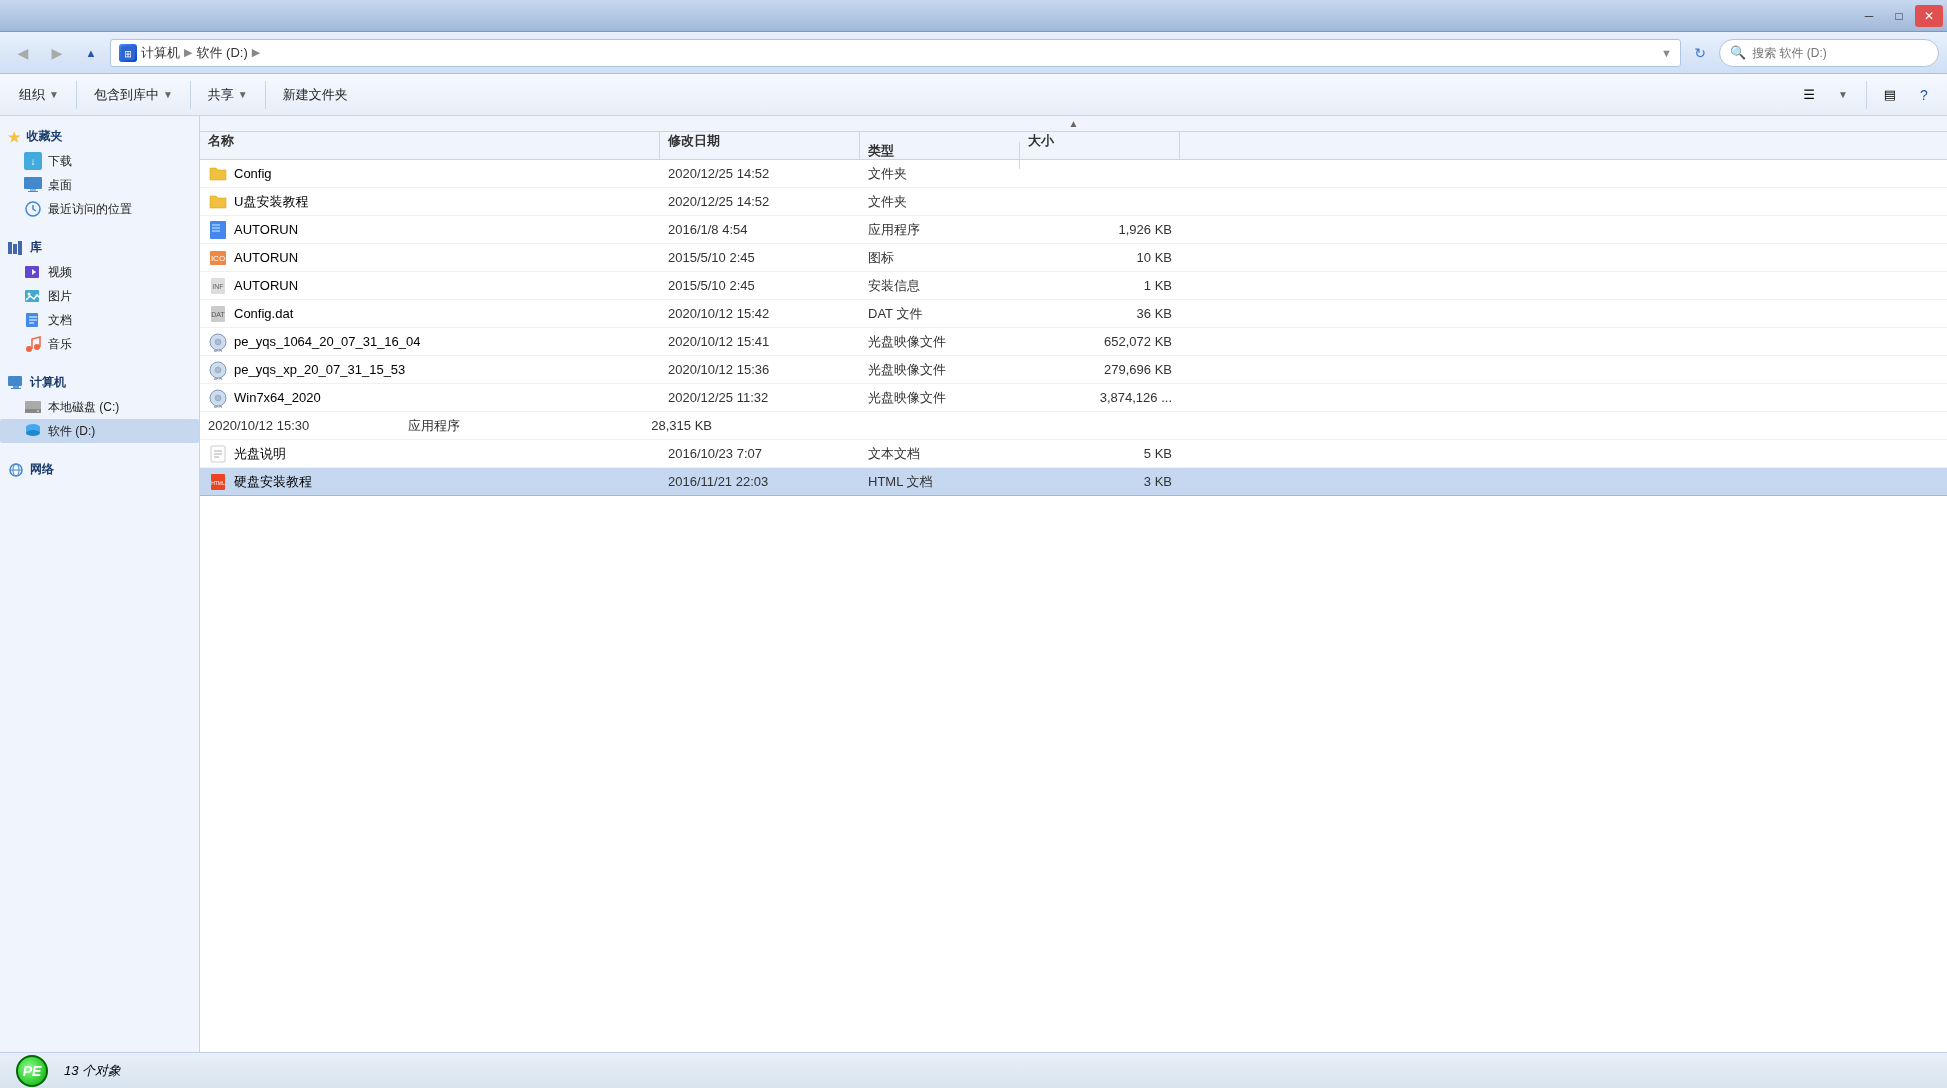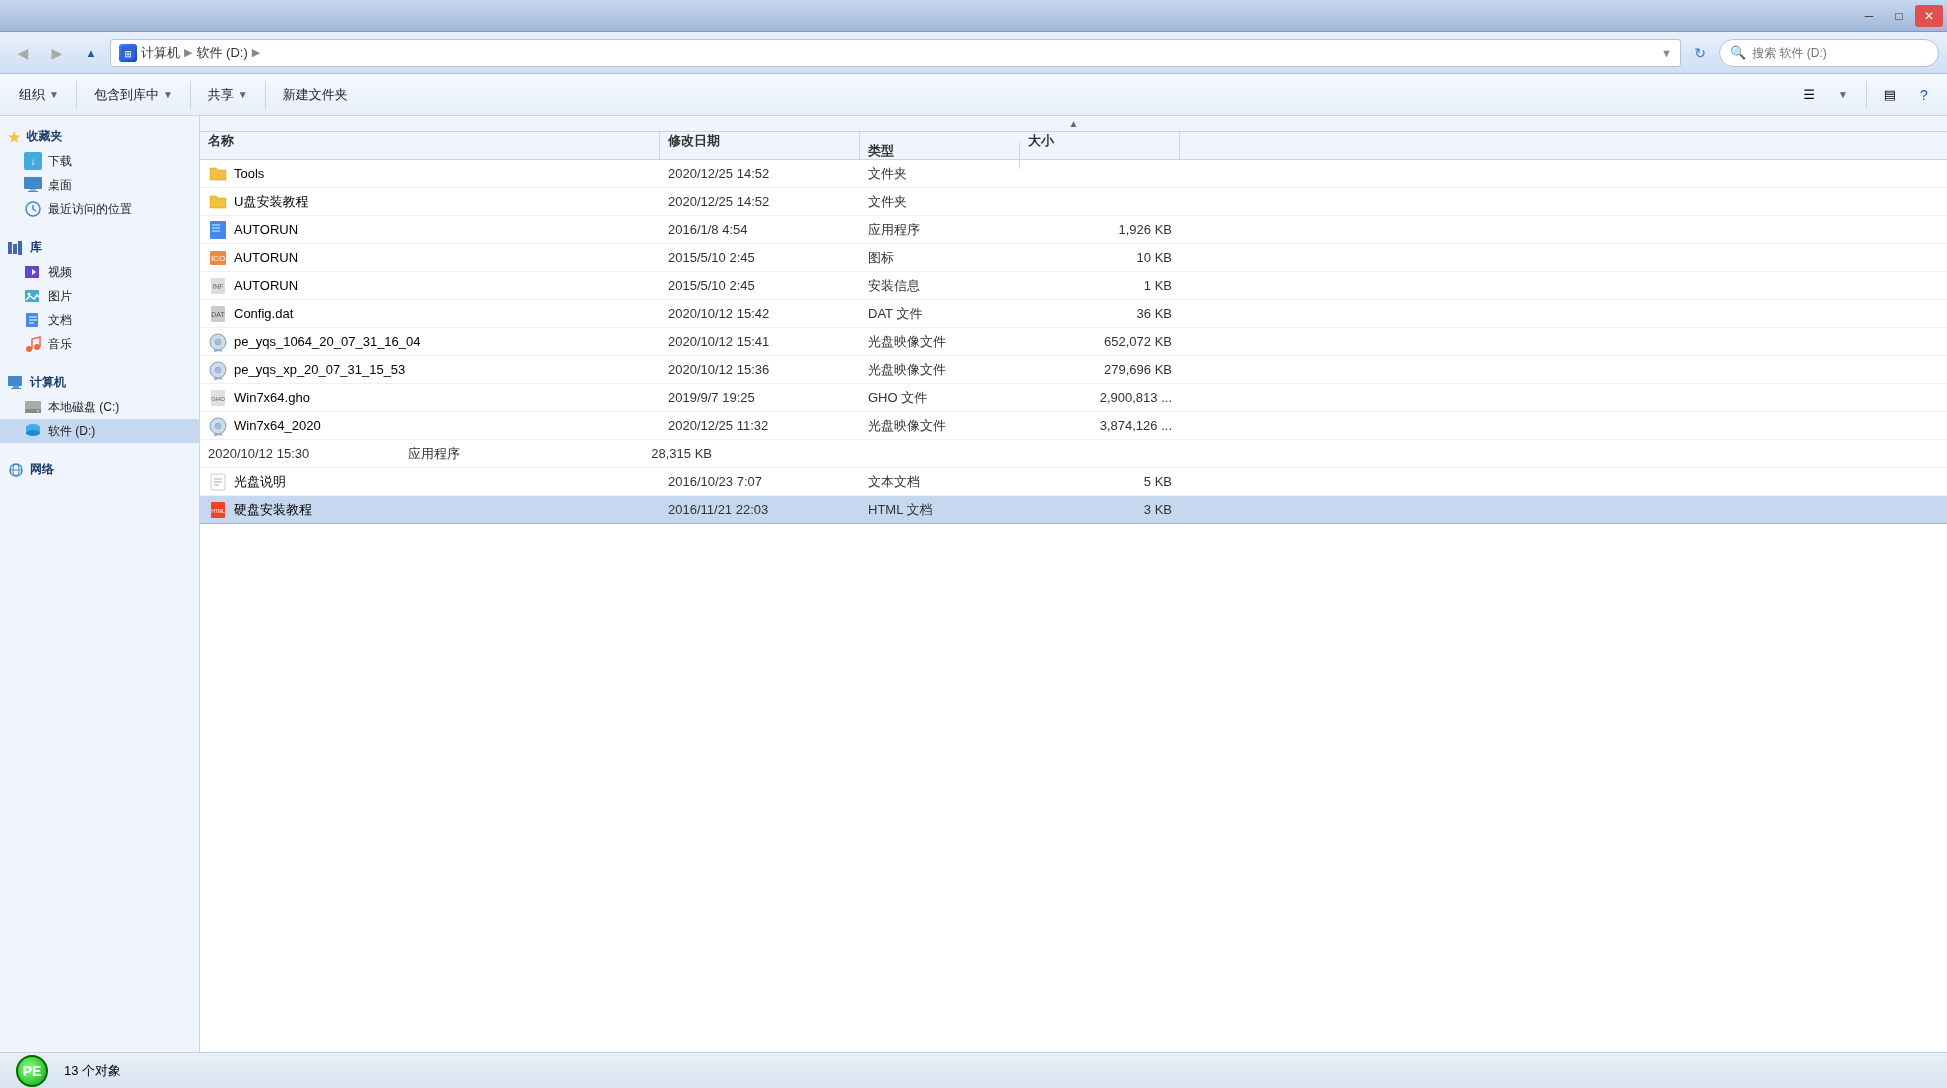--- a/index.html
+++ b/index.html
@@ -293,20 +293,21 @@
 
     
     .statusbar {
       height: 36px;
       background: linear-gradient(to bottom, #e8eff8 0%, #d8e4f0 100%);
       border-top: 1px solid #c0d0e8;
       display: flex;
       align-items: center;
       padding: 0 12px;
       gap: 12px;
+      font-style: italic;
     }
     .status-logo {
       width: 40px;
       height: 30px;
       display: flex;
       align-items: center;
       justify-content: center;
     }
     .logo-circle {
       width: 32px;
@@ -573,21 +574,21 @@
     </div>
 
     <div class="file-list" id="file-list-container">
     <div class="file-row">
     <div class="file-cell name">
       <div class="file-icon">
               <svg width="20" height="20" viewBox="0 0 20 20">
                 <path d="M2,4 L8,4 L10,6 L18,6 L18,16 L2,16 Z" fill="#f0c040" stroke="#d0a000" stroke-width="0.5"></path>
               </svg>
             </div>
-      <span>Tools</span>
+      <span>Config</span>
     </div>
     <div class="file-cell date">2020/12/25 14:52</div>
     <div class="file-cell type">文件夹</div>
     <div class="file-cell size"></div>
   </div>
         <div class="file-row">
     <div class="file-cell name">
       <div class="file-icon">
               <svg width="20" height="20" viewBox="0 0 20 20">
                 <path d="M2,4 L8,4 L10,6 L18,6 L18,16 L2,16 Z" fill="#f0c040" stroke="#d0a000" stroke-width="0.5"></path>
@@ -684,34 +685,20 @@
       <span>pe_yqs_xp_20_07_31_15_53</span>
     </div>
     <div class="file-cell date">2020/10/12 15:36</div>
     <div class="file-cell type">光盘映像文件</div>
     <div class="file-cell size">279,696 KB</div>
   </div>
         <div class="file-row">
     <div class="file-cell name">
       <div class="file-icon">
               <svg width="20" height="20" viewBox="0 0 20 20">
-                <rect width="14" height="16" rx="1" fill="#e0e0e0" x="3" y="2"></rect>
-                <text x="10" y="13" text-anchor="middle" fill="#666" font-size="6">GHO</text>
-              </svg>
-            </div>
-      <span>Win7x64.gho</span>
-    </div>
-    <div class="file-cell date">2019/9/7 19:25</div>
-    <div class="file-cell type">GHO 文件</div>
-    <div class="file-cell size">2,900,813 ...</div>
-  </div>
-        <div class="file-row">
-    <div class="file-cell name">
-      <div class="file-icon">
-              <svg width="20" height="20" viewBox="0 0 20 20">
                 <circle cx="10" cy="10" r="8" fill="#ccddee" stroke="#8899bb" stroke-width="1"></circle>
                 <circle cx="10" cy="10" r="3" fill="#aabbcc" stroke="#8899bb" stroke-width="0.5"></circle>
                 <text x="10" y="22" text-anchor="middle" fill="#445566" font-size="5">ISO</text>
               </svg>
             </div>
       <span>Win7x64_2020</span>
     </div>
     <div class="file-cell date">2020/12/25 11:32</div>
     <div class="file-cell type">光盘映像文件</div>
     <div class="file-cell size">3,874,126 ...</div>

